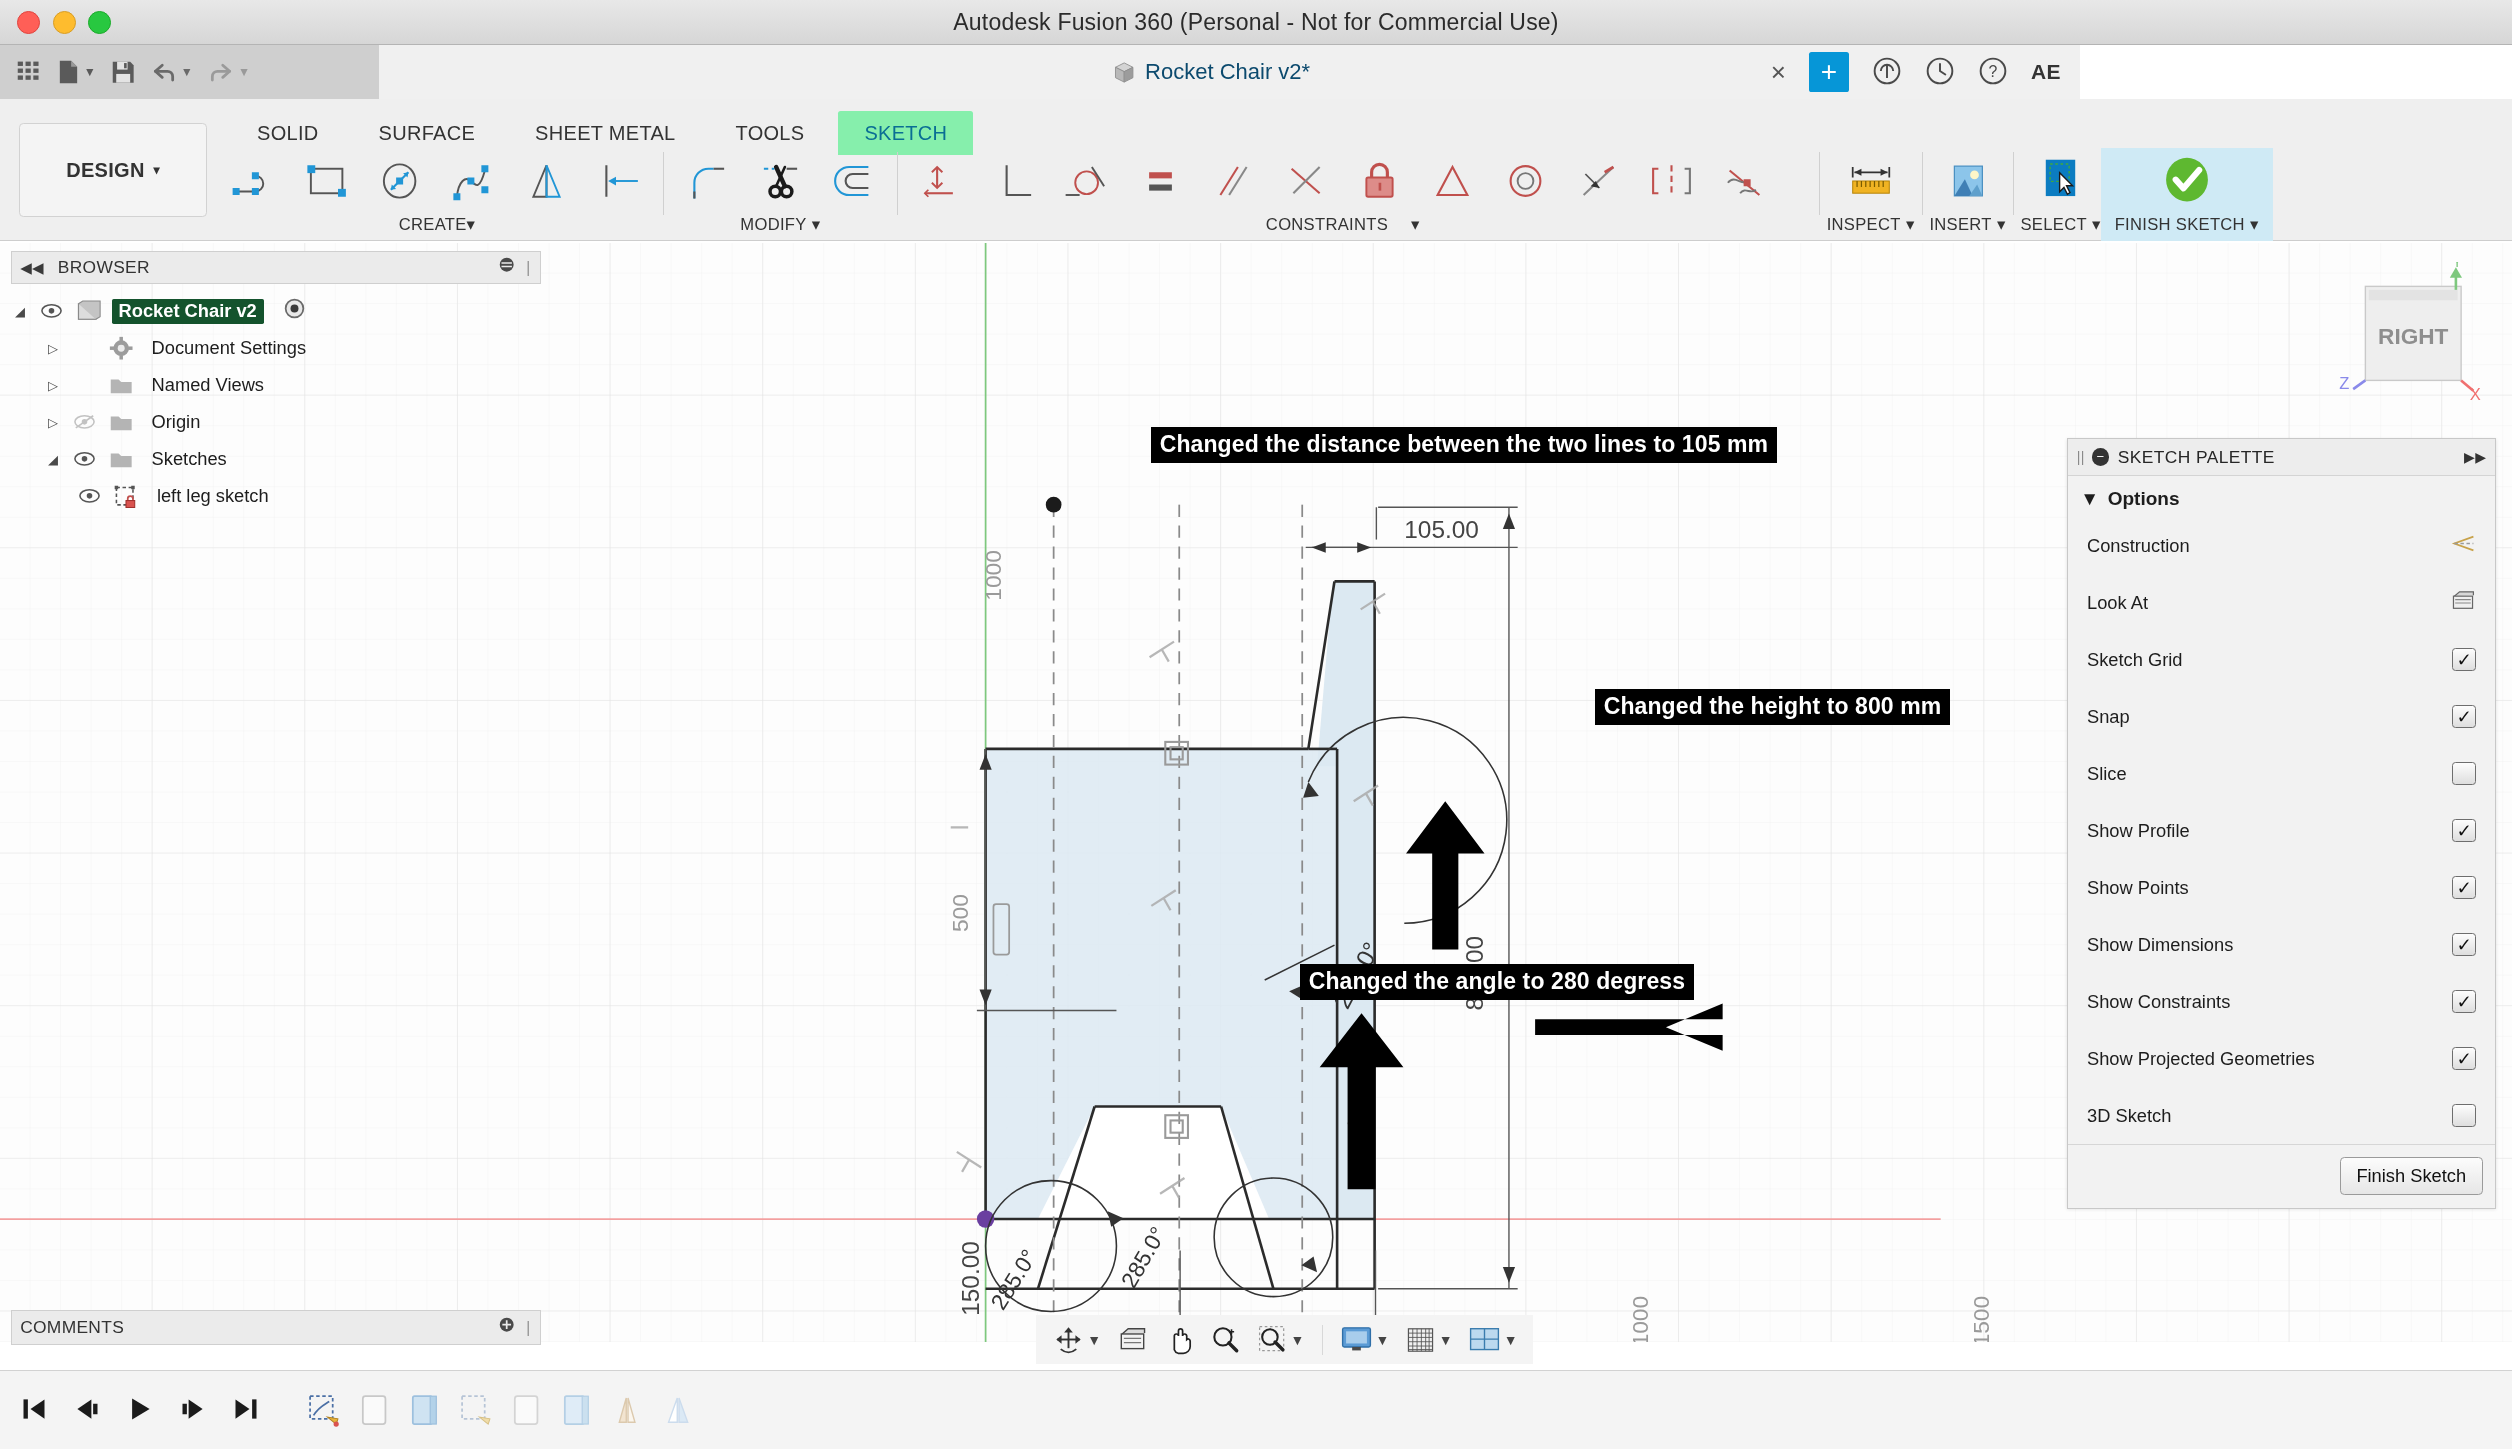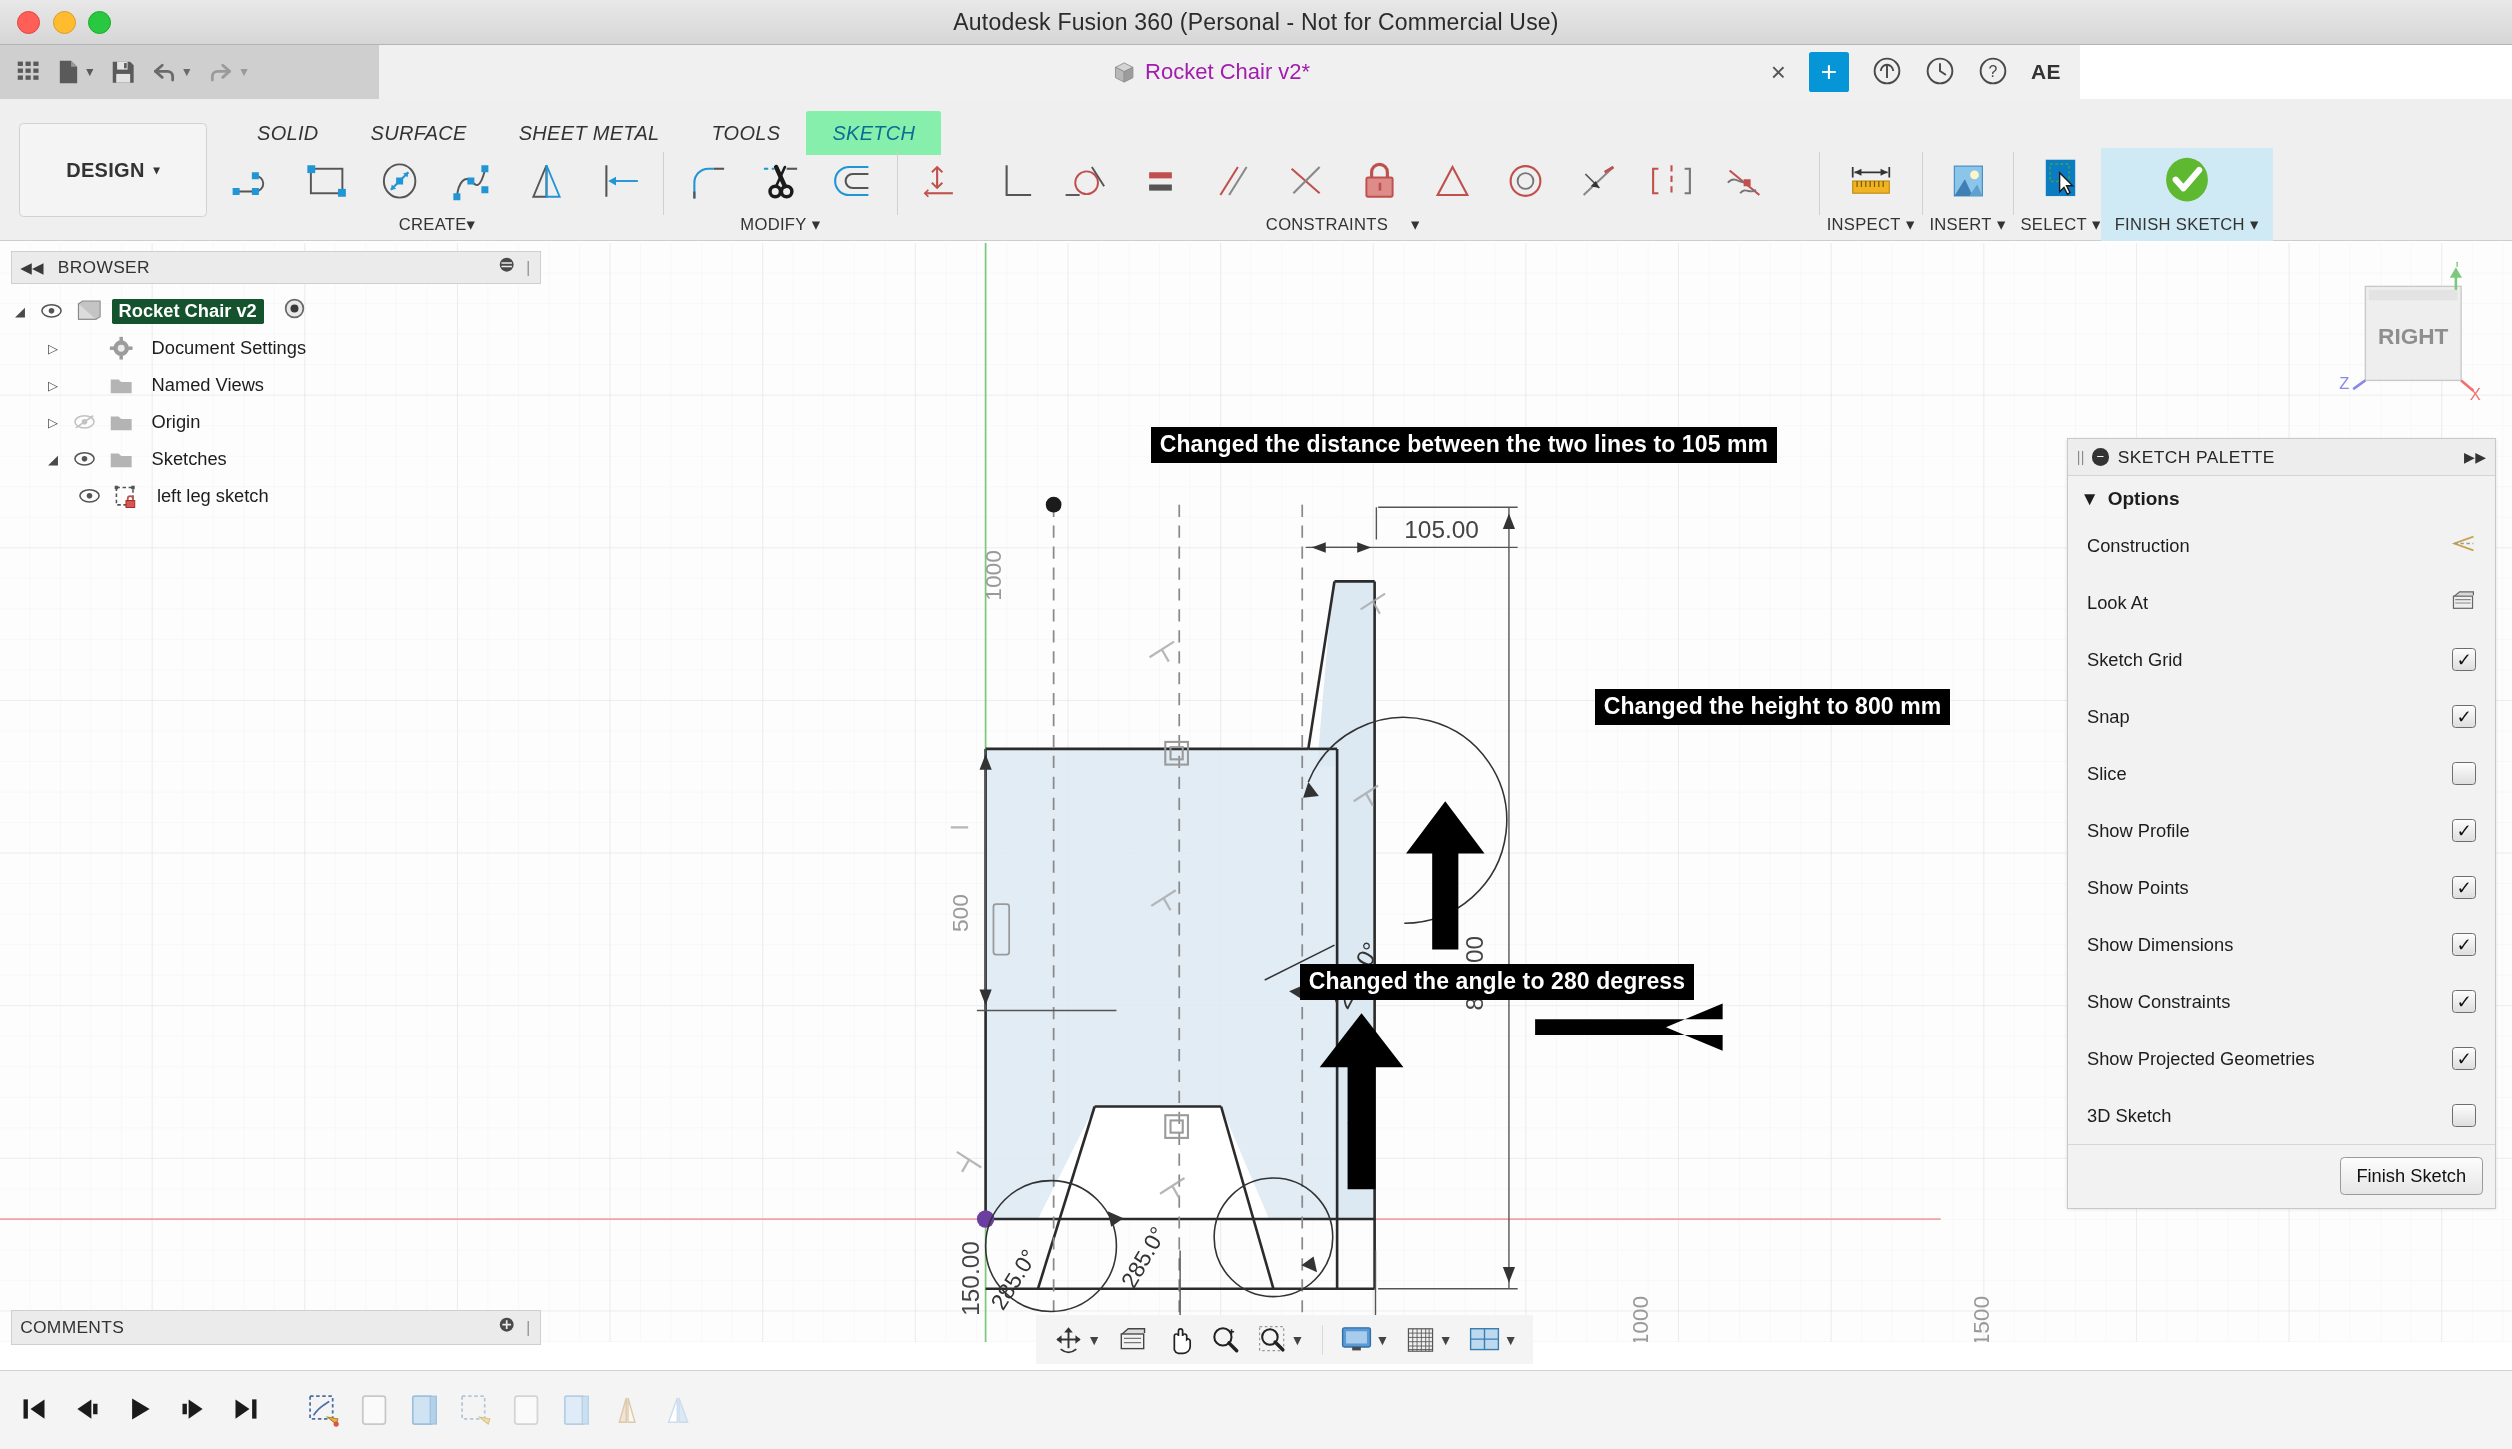--- a/index.html
+++ b/index.html
@@ -40,21 +40,21 @@
   }
   .qat svg { display: block; }
 
   
   .tabstrip {
     position: absolute; left: 379px; top: 45px; right: 0; height: 54px;
     background: #f0f0f0; display: flex; align-items: center;
   }
   .doc-tab {
     display: flex; align-items: center; gap: 8.7px;
-    margin-left: 733px; font-size: 22px; color: #a21caf;
+    margin-left: 733px; font-size: 22px; color: #0c4a6e;
   }
   .tab-cube { width: 24.4px; height: 23px; }
   .tab-tools {
     position: absolute; right: 19px; top: 0; height: 54px;
     display: flex; align-items: center; gap: 23px;
   }
   .tab-close { font-size: 26px; color: #555; line-height: 1; }
   .plus-box {
     width: 40px; height: 40px; background: #0696d7; border-radius: 2.6px;
     display: flex; align-items: center; justify-content: center;
@@ -71,21 +71,21 @@
     background: #efefef; border-bottom: 0.9px solid #cdcdcd;
   }
   .workspace-box {
     position: absolute; left: 19px; top: 24.4px; width: 188px; height: 94px;
     border: 0.9px solid #d2d2d2; border-radius: 4.4px; background: #f4f4f4;
     display: flex; align-items: center; justify-content: center;
     font-size: 20px; font-weight: bold; color: #333; letter-spacing: 0.3px;
   }
   .workspace-box .caret { margin-left: 8.7px; font-size: 12.2px; }
 
-  .tabrow { position: absolute; left: 231px; top: 12.2px; display: flex; gap: 0; font-style: italic; }
+  .tabrow { position: absolute; left: 231px; top: 12.2px; display: flex; gap: 8px; }
   .rtab {
     font-size: 20px; color: #333; padding: 10.5px 26px; letter-spacing: 0.3px;
   }
   .rtab.active {
     background: #86efac; color: #0a6e94; border-radius: 2.6px 2.6px 0 0;
   }
 
   .panels {
     position: absolute; left: 218px; top: 49px; right: 0; height: 93px;
     display: flex; align-items: flex-start;

